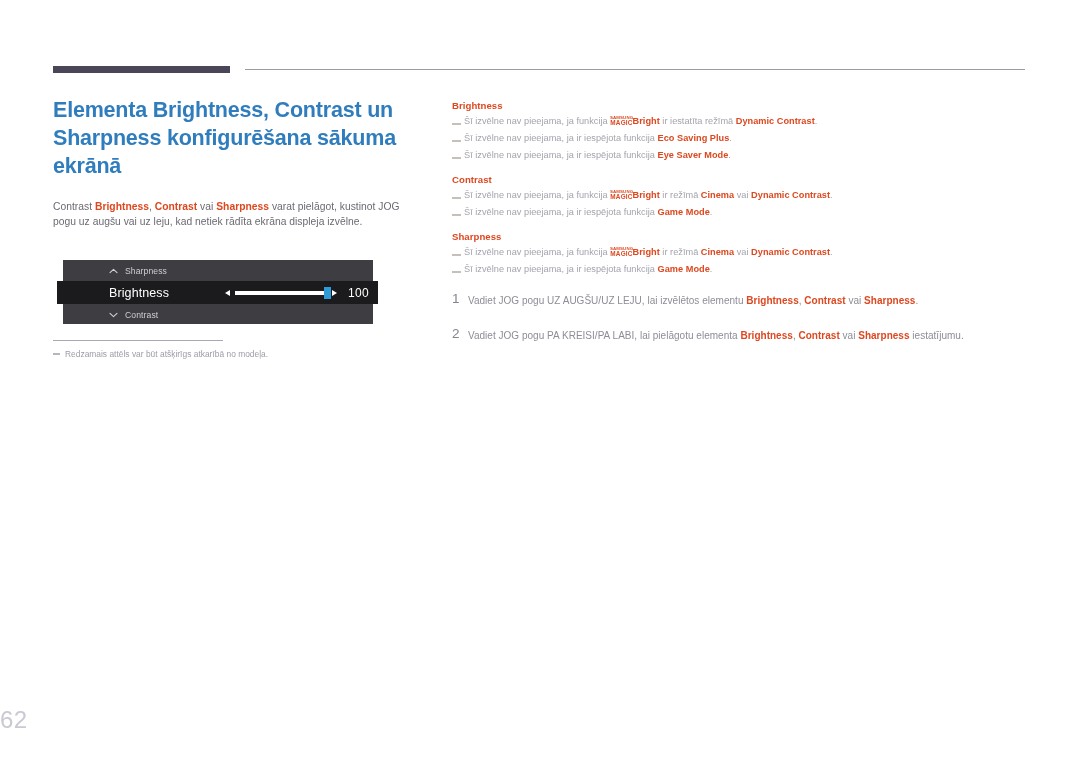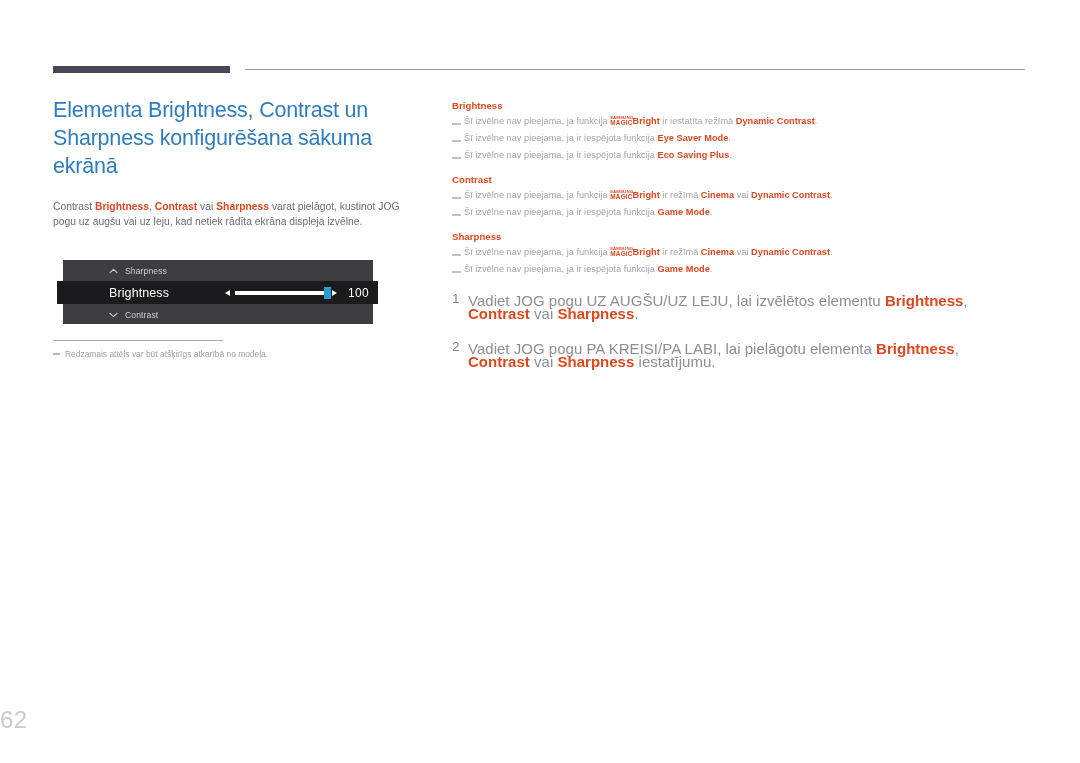--- a/index.html
+++ b/index.html
@@ -37,21 +37,21 @@
   
   .left-col {
     position: absolute;
     left: 53px;
     top: 96px;
     width: 372px;
   }
   .page-title {
     font-size: 21.5px;
     line-height: 28px;
-    font-weight: normal;
+    font-weight: bold;
     color: #2f7dbd;
     letter-spacing: -0.2px;
     margin: 0;
   }
   .intro-para {
     margin: 0;
     margin-top: 20px;
     font-size: 10.3px;
     line-height: 14.5px;
     color: #6a6a72;
@@ -268,21 +268,21 @@
   .step-num {
     width: 16px;
     flex: 0 0 auto;
     color: #85858f;
     font-size: 13.5px;
     line-height: 13px;
     text-align: left;
     padding-top: 0px;
   }
   .step-text {
-    font-size: 15px;
+    font-size: 10px;
     line-height: 13px;
     color: #8d8d97;
     letter-spacing: 0.02px;
     padding-top: 2px;
   }
   .step-text .hl {
     color: #dd4820;
     font-weight: bold;
   }
 
@@ -352,26 +352,26 @@
 
   <div class="sec-head">Brightness</div>
 
   <div class="note">
     <span class="ndash"></span>
     <span><span>Šī izvēlne nav pieejama, ja funkcija </span><span class="smagic"><span class="s1">SAMSUNG</span><span class="s2">MAGIC</span></span><span class="smagic-bright">Bright</span><span> ir iestatīta režīmā </span><span class="hl">Dynamic Contrast</span><span>.</span></span>
   </div>
 
   <div class="note">
     <span class="ndash"></span>
+    <span><span>Šī izvēlne nav pieejama, ja ir iespējota funkcija </span><span class="hl">Eco Saving Plus</span><span>.</span></span>
+  </div>
+
+  <div class="note">
+    <span class="ndash"></span>
     <span><span>Šī izvēlne nav pieejama, ja ir iespējota funkcija </span><span class="hl">Eye Saver Mode</span><span>.</span></span>
-  </div>
-
-  <div class="note">
-    <span class="ndash"></span>
-    <span><span>Šī izvēlne nav pieejama, ja ir iespējota funkcija </span><span class="hl">Eco Saving Plus</span><span>.</span></span>
   </div>
 
   <div class="sec-head spaced">Contrast</div>
 
   <div class="note">
     <span class="ndash"></span>
     <span><span>Šī izvēlne nav pieejama, ja funkcija </span><span class="smagic"><span class="s1">SAMSUNG</span><span class="s2">MAGIC</span></span><span class="smagic-bright">Bright</span><span> ir režīmā </span><span class="hl">Cinema</span><span> vai </span><span class="hl">Dynamic Contrast</span><span>.</span></span>
   </div>
 
   <div class="note">

